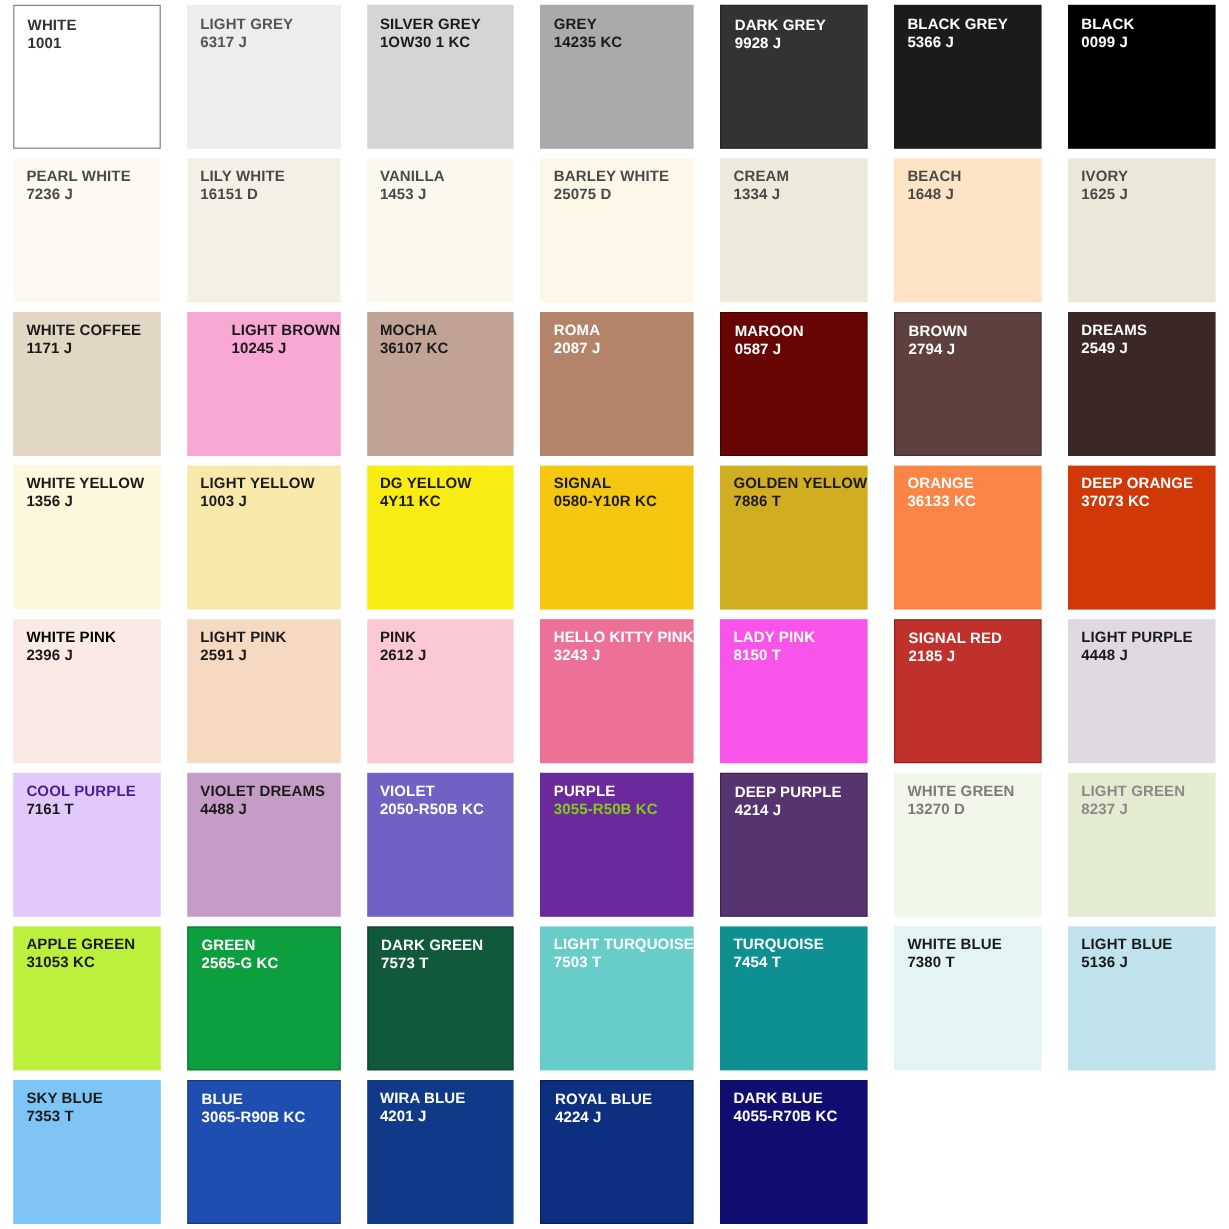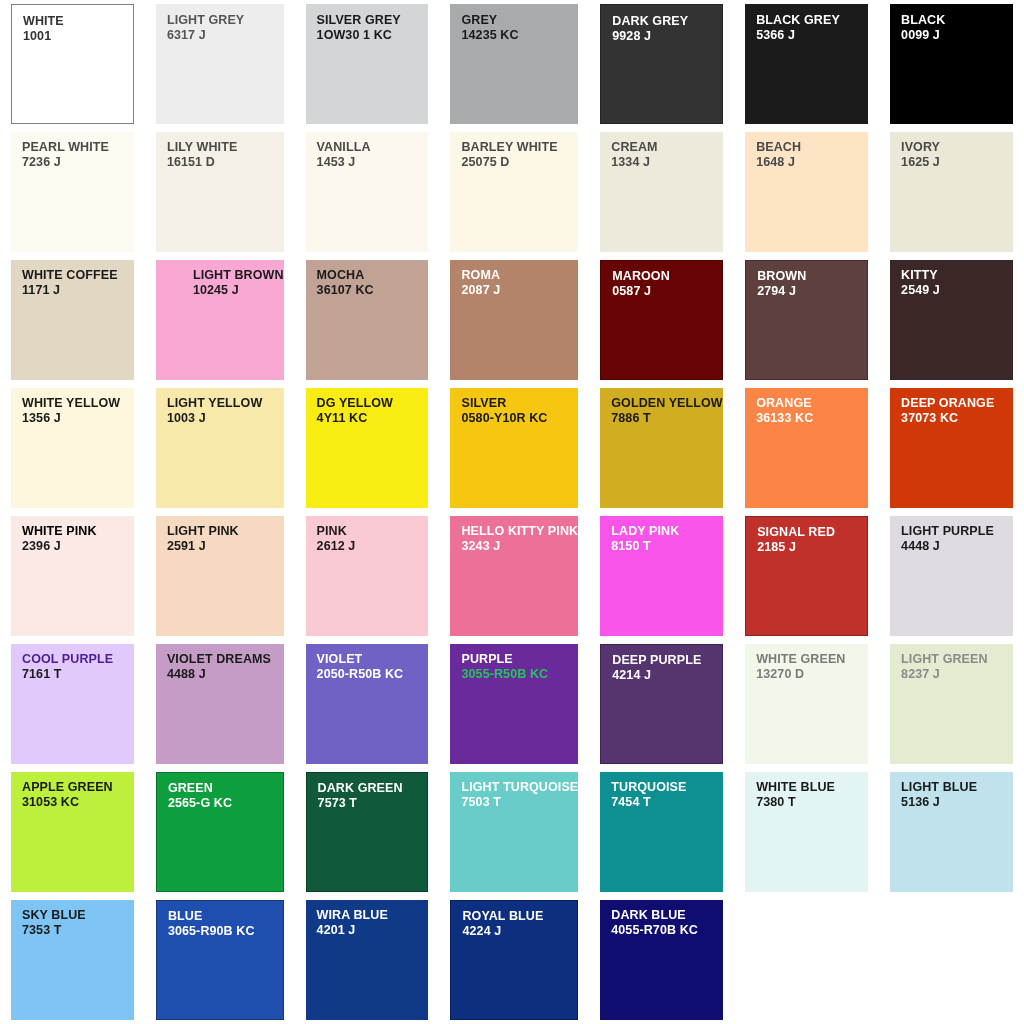--- a/index.html
+++ b/index.html
@@ -184,21 +184,21 @@
         </div>
       </div>
       <div class="cell row3">
         <div class="swatch thinborder" style="background: rgb(94, 64, 63);">
           <div class="label" style="color: rgb(255, 255, 255);">BROWN</div>
           <div class="code" style="color: rgb(255, 255, 255);">2794 J</div>
         </div>
       </div>
       <div class="cell row3">
         <div class="swatch" style="background: rgb(58, 39, 38);">
-          <div class="label" style="color: rgb(255, 255, 255);">KITTY</div>
+          <div class="label" style="color: rgb(255, 255, 255);">DREAMS</div>
           <div class="code" style="color: rgb(255, 255, 255);">2549 J</div>
         </div>
       </div>
       <div class="cell row4">
         <div class="swatch" style="background: rgb(253, 248, 221);">
           <div class="label" style="color: rgb(26, 26, 26);">WHITE YELLOW</div>
           <div class="code" style="color: rgb(26, 26, 26);">1356 J</div>
         </div>
       </div>
       <div class="cell row4">
@@ -208,21 +208,21 @@
         </div>
       </div>
       <div class="cell row4">
         <div class="swatch" style="background: rgb(248, 236, 18);">
           <div class="label" style="color: rgb(26, 26, 26);">DG YELLOW</div>
           <div class="code" style="color: rgb(26, 26, 26);">4Y11 KC</div>
         </div>
       </div>
       <div class="cell row4">
         <div class="swatch" style="background: rgb(246, 199, 17);">
-          <div class="label" style="color: rgb(26, 26, 26);">SILVER</div>
+          <div class="label" style="color: rgb(26, 26, 26);">SIGNAL</div>
           <div class="code" style="color: rgb(26, 26, 26);">0580-Y10R KC</div>
         </div>
       </div>
       <div class="cell row4">
         <div class="swatch" style="background: rgb(209, 174, 33);">
           <div class="label" style="color: rgb(26, 26, 26);">GOLDEN  YELLOW</div>
           <div class="code" style="color: rgb(26, 26, 26);">7886 T</div>
         </div>
       </div>
       <div class="cell row4">
@@ -293,21 +293,21 @@
       </div>
       <div class="cell row6">
         <div class="swatch" style="background: rgb(111, 98, 196);">
           <div class="label" style="color: rgb(255, 255, 255);">VIOLET</div>
           <div class="code" style="color: rgb(255, 255, 255);">2050-R50B KC</div>
         </div>
       </div>
       <div class="cell row6">
         <div class="swatch" style="background: rgb(107, 42, 156);">
           <div class="label" style="color: rgb(255, 255, 255);">PURPLE</div>
-          <div class="code" style="color: #22c55e;">3055-R50B KC</div>
+          <div class="code" style="color: #84cc16;">3055-R50B KC</div>
         </div>
       </div>
       <div class="cell row6">
         <div class="swatch thinborder" style="background: rgb(86, 52, 111);">
           <div class="label" style="color: rgb(255, 255, 255);">DEEP PURPLE</div>
           <div class="code" style="color: rgb(255, 255, 255);">4214 J</div>
         </div>
       </div>
       <div class="cell row7">
         <div class="swatch" style="background: rgb(241, 247, 233);">

